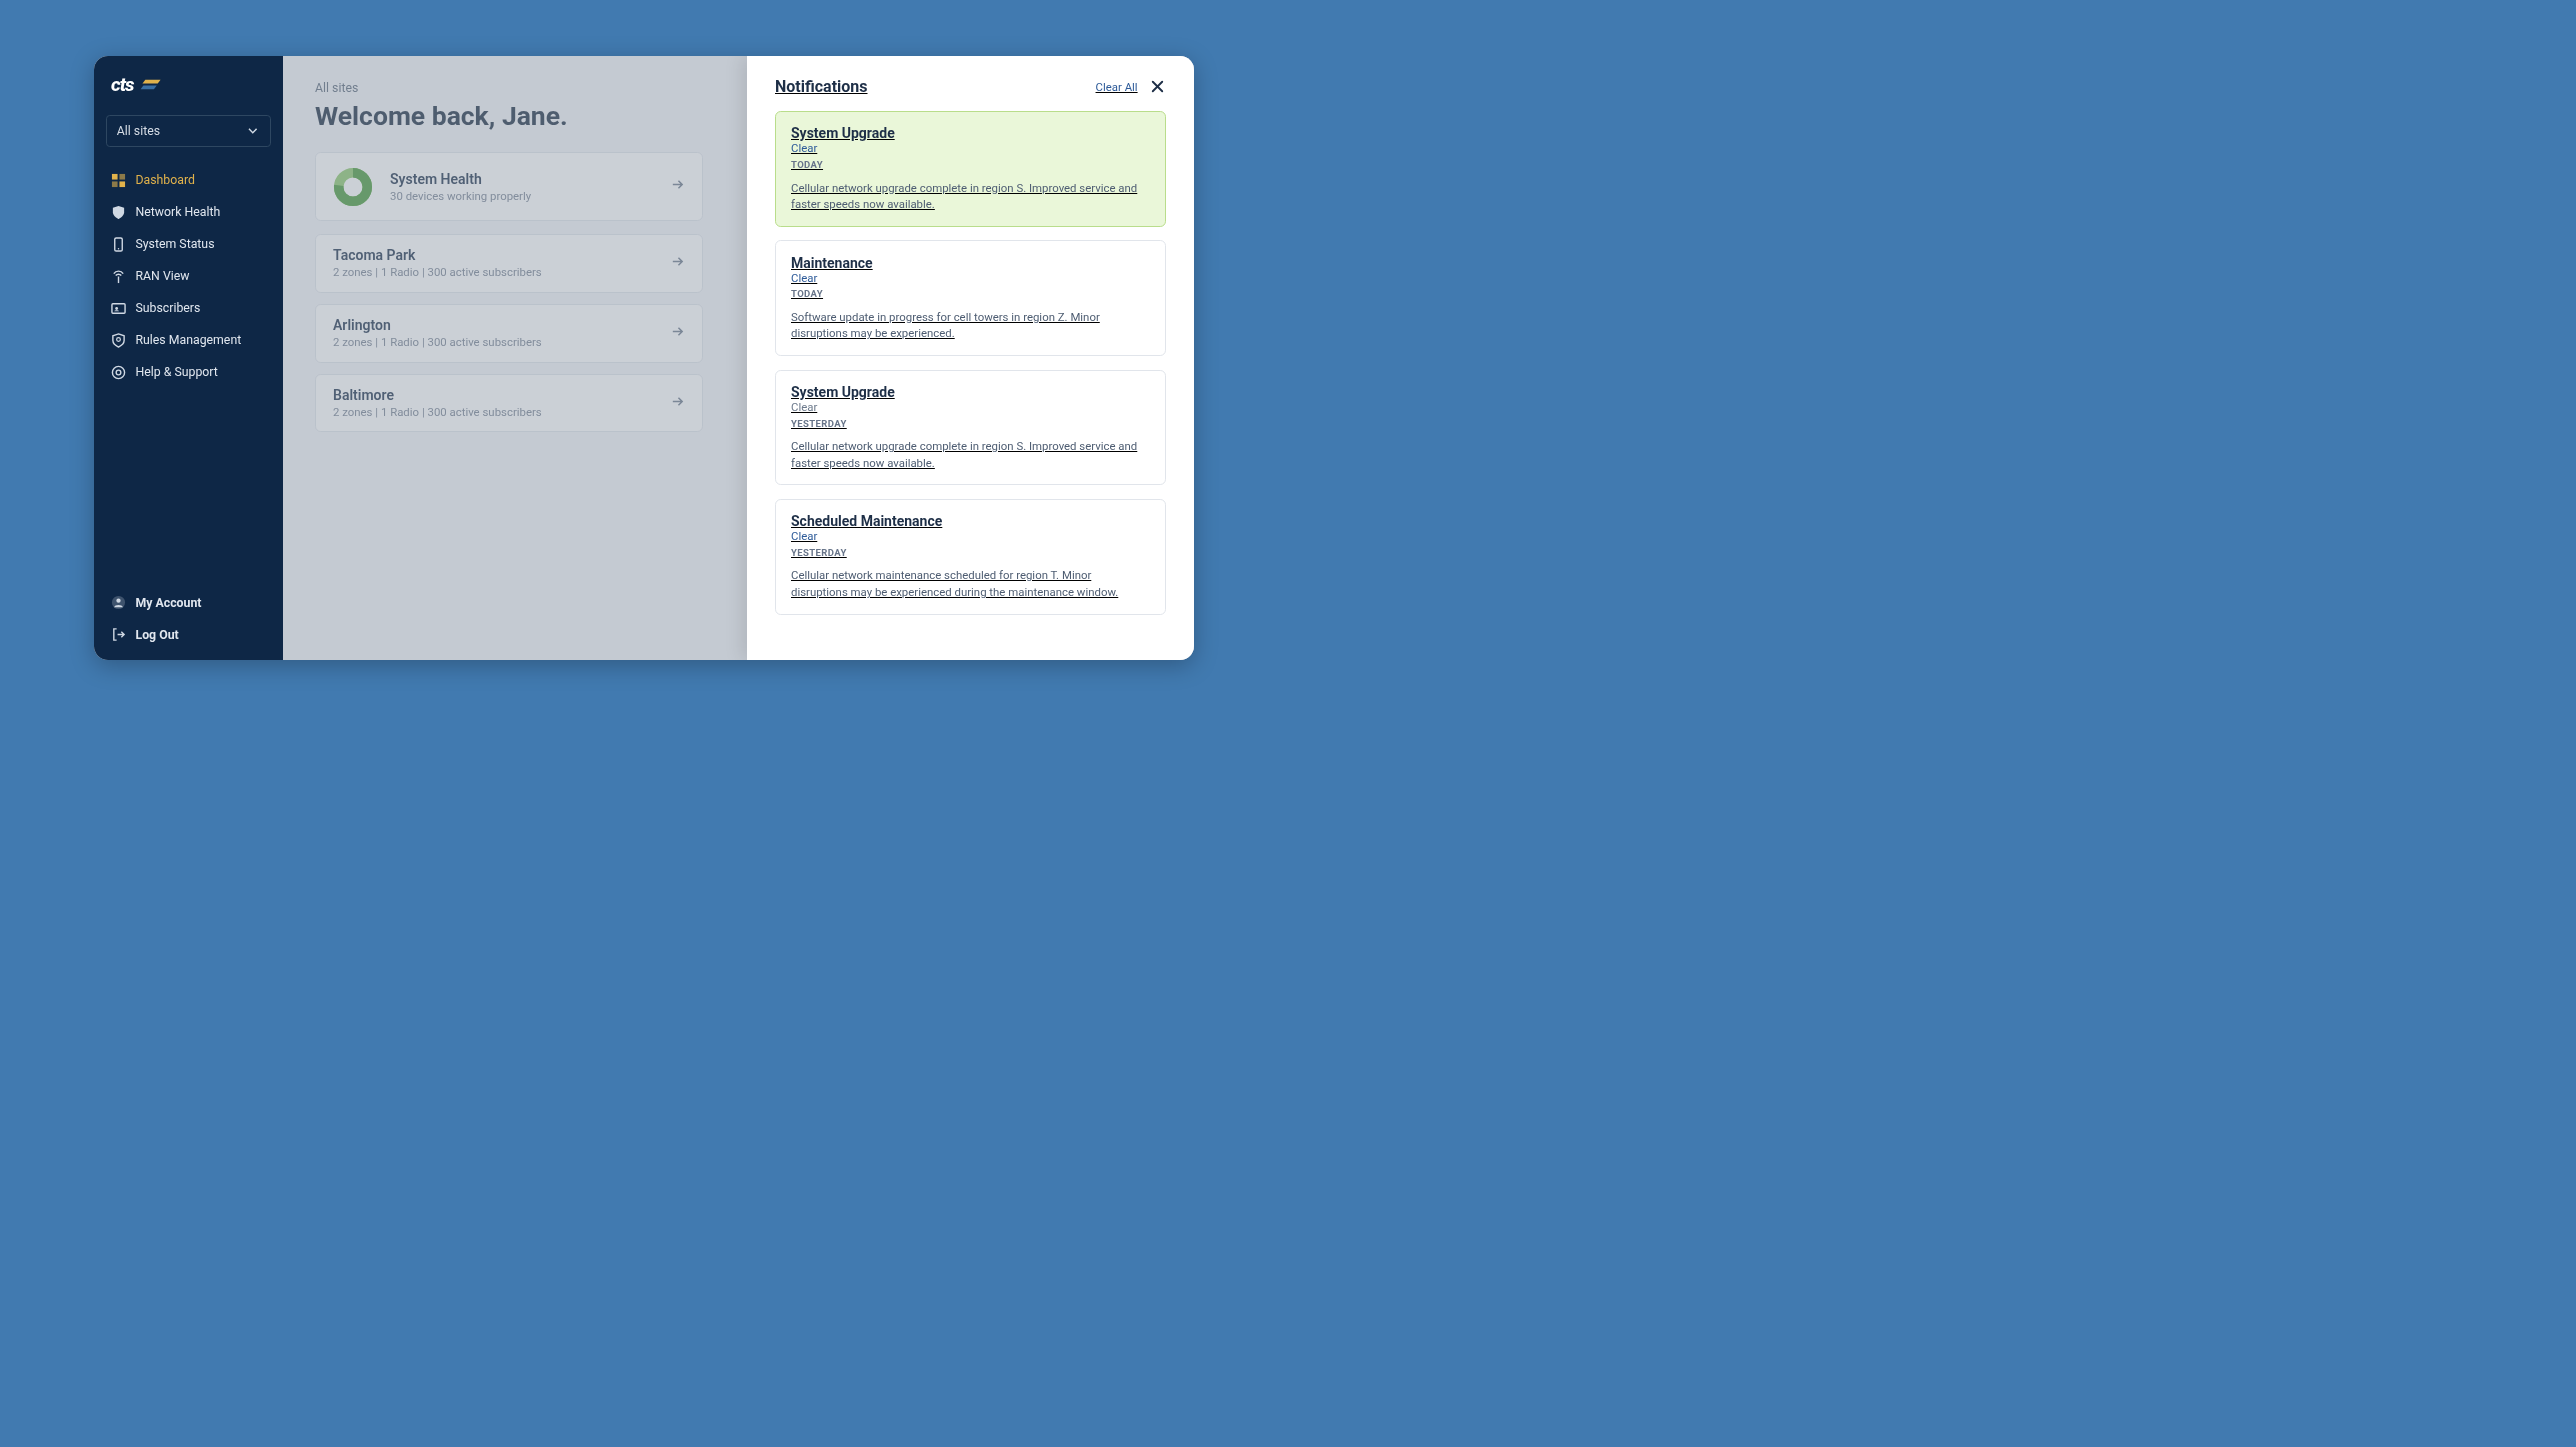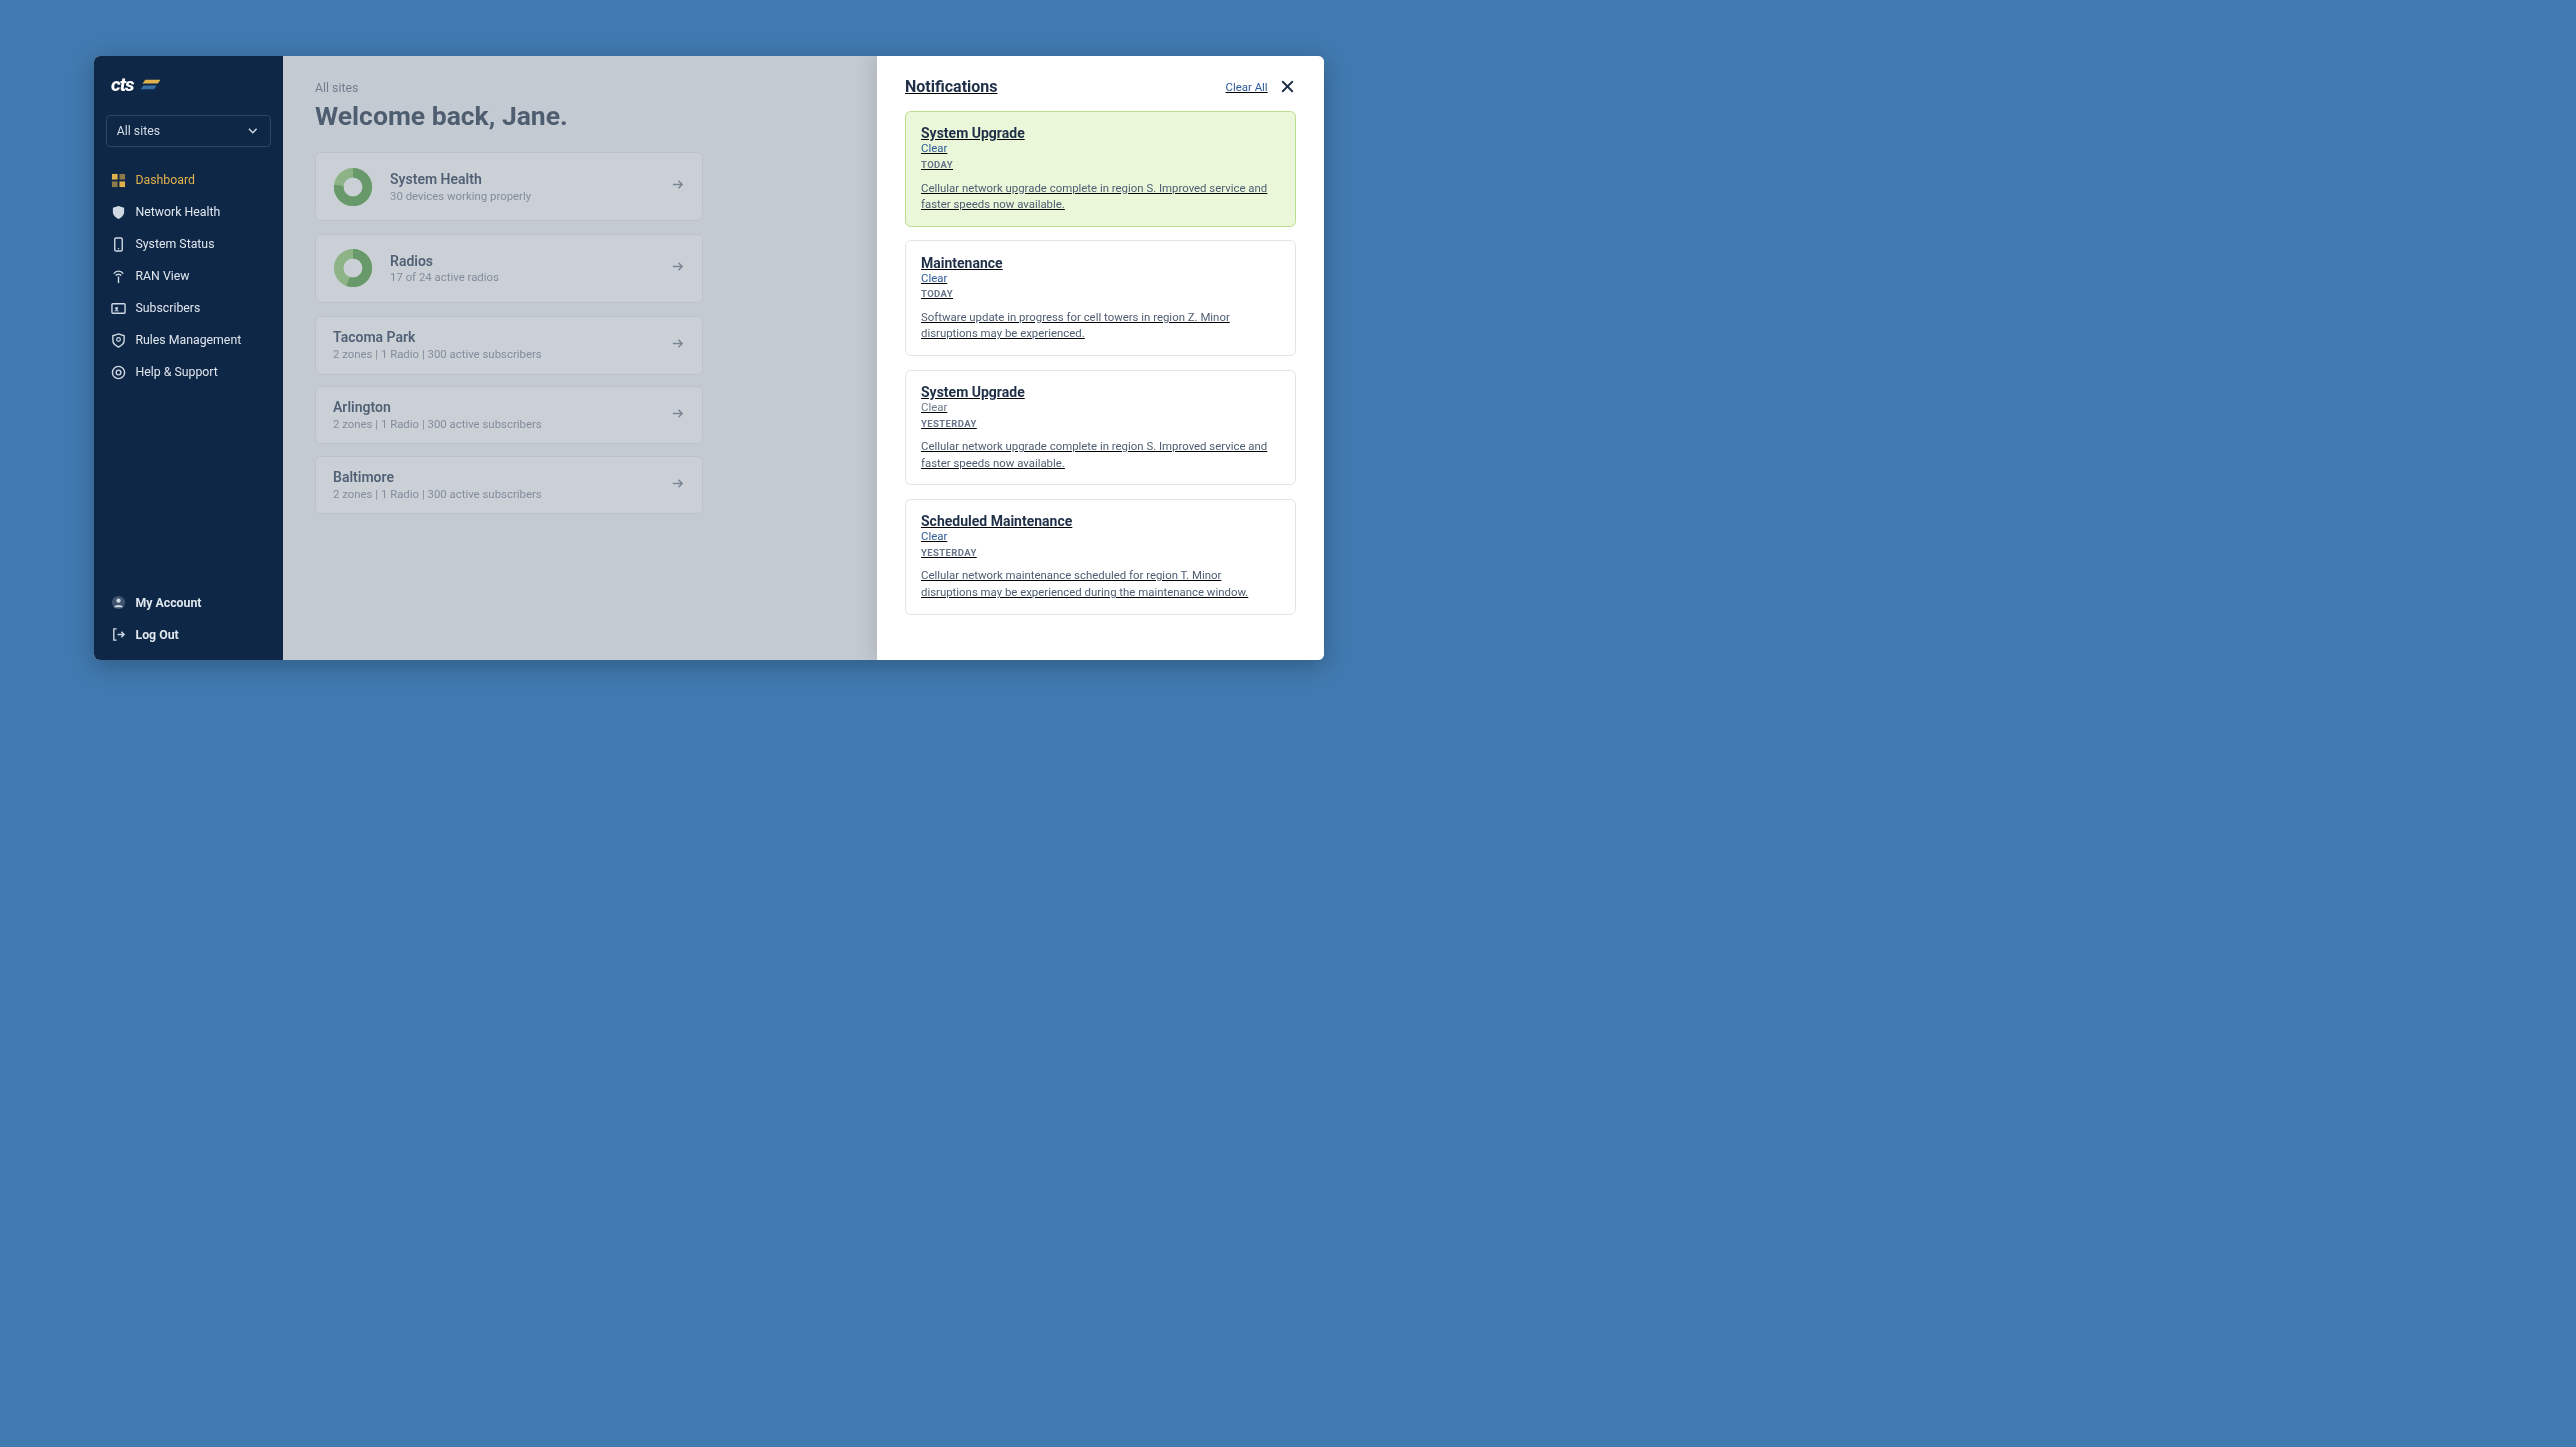--- a/index.html
+++ b/index.html
@@ -1,17 +1,17 @@
 <!DOCTYPE html>
 <html style="font-size:15px"><head>
 <meta charset="utf-8">
 <style>
 * { margin:0; padding:0; box-sizing:border-box; font-family:-apple-system,BlinkMacSystemFont,"Segoe UI",Roboto,sans-serif; }
 body { background:#417ab0; width:1379px; height:775px; overflow:hidden; }
-.shell { position:absolute; left:94px; top:56px; width:1230px; height:604px; background:#f3f4f7; border-radius:6px; overflow:hidden; display:flex; box-shadow:0 5.7px 23px rgba(0,0,0,0.25); }
+.shell { position:absolute; left:94px; top:56px; width:1100px; height:604px; background:#f3f4f7; border-radius:14px; overflow:hidden; display:flex; box-shadow:0 5.7px 23px rgba(0,0,0,0.25); }
 
 
 .sidebar { width:189px; background:#0e2746; color:#fff; display:flex; flex-direction:column; padding:19px 12.3px 9.5px; }
 .logo { margin:0 0 15px 4.7px; }
 .site-select { display:flex; align-items:center; justify-content:space-between; border:0.9px solid #2e4761; border-radius:3.8px; padding:7.6px 9.5px; font-size:12.3px; color:#d6dde6; cursor:pointer; margin-bottom:17px; }
 .nav { flex:1; }
 .nav-item { display:flex; align-items:center; gap:9.5px; padding:8.5px 4.7px; font-size:12.3px; color:#e1e7ef; cursor:pointer; border-radius:3.8px; }
 .nav-item.active { color:#e1b24b; }
 .nav-icon { width:15px; height:15px; display:flex; align-items:center; justify-content:center; }
 .footer-nav { margin-top:auto;font-weight:bold; }
@@ -172,33 +172,20 @@
               <circle cx="21" cy="21" r="15" fill="none" stroke="#4a9b3c" stroke-width="10" stroke-dasharray="72 22" transform="rotate(-90 21 21)"></circle>
             </svg></div>
           <div class="card-body">
             <div class="card-title">System Health</div>
             <div class="card-sub">30 devices working properly</div>
           </div>
           <div class="arrow"><svg width="15" height="15" viewBox="0 0 16 16">
               <path d="M3 8 H12 M9 4 L13 8 L9 12" fill="none" stroke="#6d7a8c" stroke-width="1.6"></path>
             </svg></div>
         </div>
-        <div class="card">
-          <div class="donut"><svg width="40" height="40" viewBox="0 0 42 42">
-              <circle cx="21" cy="21" r="15" fill="none" stroke="#8fca6f" stroke-width="10"></circle>
-              <circle cx="21" cy="21" r="15" fill="none" stroke="#4a9b3c" stroke-width="10" stroke-dasharray="52 42" transform="rotate(-90 21 21)"></circle>
-            </svg></div>
-          <div class="card-body">
-            <div class="card-title">Radios</div>
-            <div class="card-sub">17 of 24 active radios</div>
-          </div>
-          <div class="arrow"><svg width="15" height="15" viewBox="0 0 16 16">
-              <path d="M3 8 H12 M9 4 L13 8 L9 12" fill="none" stroke="#6d7a8c" stroke-width="1.6"></path>
-            </svg></div>
-        </div>
       </div>
     <div id="sites">
         <div class="row">
           <div class="row-body">
             <div class="row-title">Tacoma Park</div>
             <div class="row-sub">2 zones  |  1 Radio  |  300 active subscribers</div>
           </div>
           <div class="arrow"><svg width="15" height="15" viewBox="0 0 16 16">
               <path d="M3 8 H12 M9 4 L13 8 L9 12" fill="none" stroke="#6d7a8c" stroke-width="1.6"></path>
             </svg></div>

